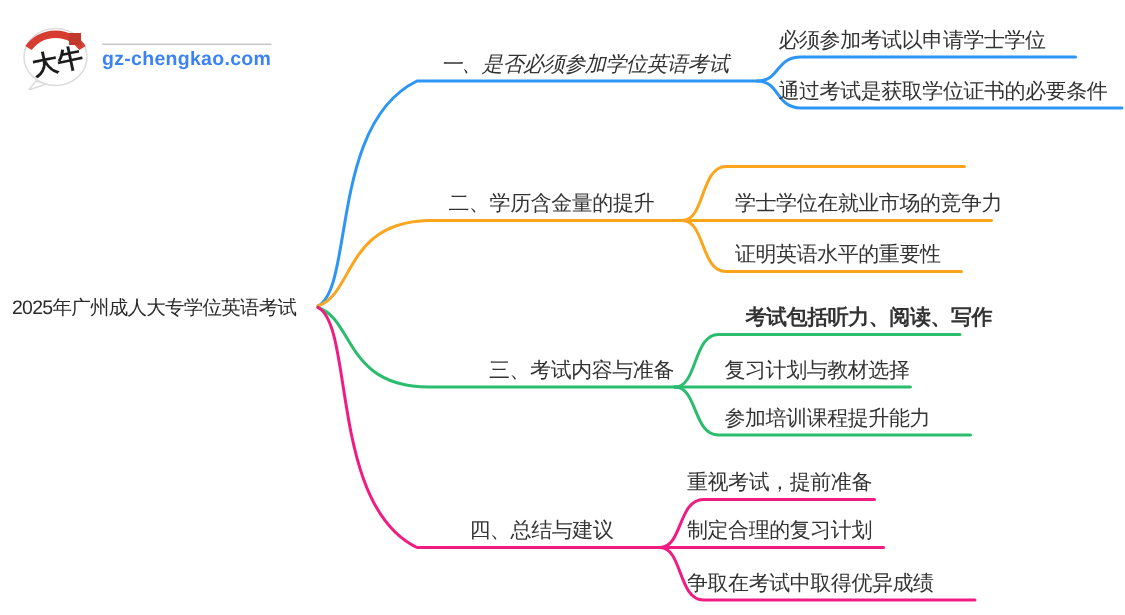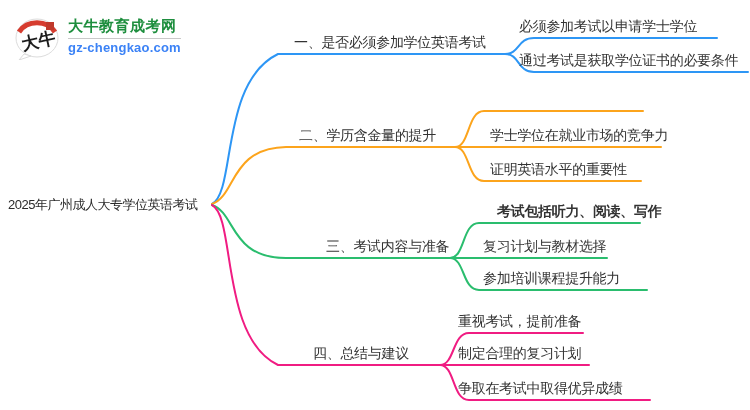--- a/index.html
+++ b/index.html
@@ -20,21 +20,21 @@
   }
   .node.root{font-size:13px;letter-spacing:-0.5px;color:#2b2b2b;}
   
   .logo{position:absolute;left:12px;top:12px;display:flex;align-items:center;gap:6px;}
   .logo-text{display:flex;flex-direction:column;}
   .logo-title{font-size:15px;font-weight:bold;color:#1e8e3e;letter-spacing:0.5px;}
   .logo-divider{height:1px;background:#c9c9c9;margin:2px 0 1px 0;width:100%;}
   .logo-url{font-size:13px;font-weight:bold;color:#3b82f6;letter-spacing:0.2px;}
   
   #n-root{left:8px;top:196px;}
-  #n-b1{left:294px;top:33px;}
+  #n-b1{left:294px;top:33px;font-style:italic;}
   #n-c1a{left:519px;top:17px;}
   #n-c1b{left:519px;top:51px;}
   #n-b2{left:299px;top:126px;}
   #n-c2a{left:490px;top:90px;}
   #n-c2b{left:490px;top:126px;text-align:center;}
   #n-c2c{left:490px;top:160px;text-align:right;}
   #n-b3{left:307px;top:237px;margin-left:19px;}
   #n-c3a{left:497px;top:202px;font-weight:bold;}
   #n-c3b{left:483px;top:237px;}
   #n-c3c{left:483px;top:269px;}
@@ -50,21 +50,20 @@
 
   <div class="logo">
     <svg width="50" height="48" viewBox="0 0 50 48">
       <ellipse cx="25" cy="26" rx="21" ry="19" fill="#ffffff" stroke="#dcdcdc" stroke-width="1"></ellipse>
       <path d="M12,42 L7,48 L19,44 Z" fill="#ffffff" stroke="#dcdcdc" stroke-width="1"></path>
       <path d="M7,20 A 21 19 0 0 1 43,20" stroke="#d63c2f" stroke-width="5" fill="none"></path>
       <text x="9" y="35" font-size="17" font-weight="bold" fill="#1c1c1c" transform="rotate(-12 25 27)">大牛</text>
       <rect x="34" y="10" width="8" height="8" fill="#c0392b"></rect>
     </svg>
     <div class="logo-text">
-      <div class="logo-title">大牛教育成考网</div>
       <div class="logo-divider"></div>
       <div class="logo-url">gz-chengkao.com</div>
     </div>
   </div>
 
   <svg class="links" viewBox="0 0 750 410">
 
     <path d="M212,204 C236,192 220,82 278,54 L505,54" stroke="#2d96f5"></path>
     <path d="M505,54 C520,54 517,38 534,38 L717,38" stroke="#2d96f5"></path>
     <path d="M505,54 C520,54 517,72 534,72 L748,72" stroke="#2d96f5"></path>

